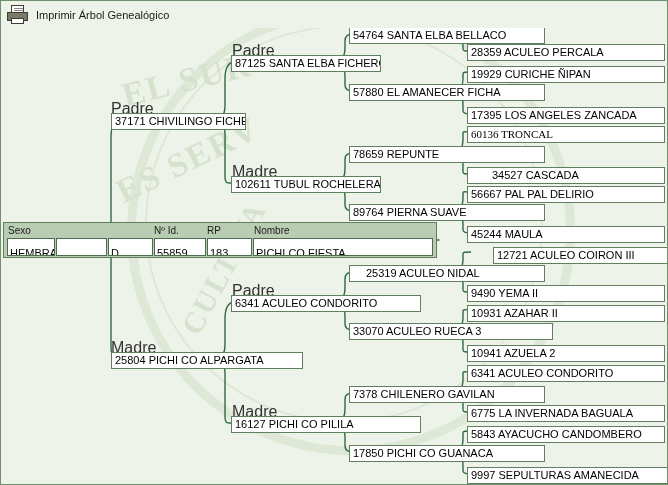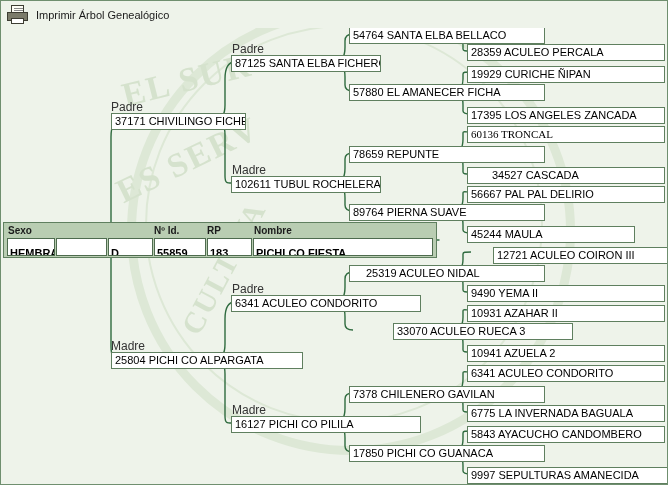--- a/index.html
+++ b/index.html
@@ -141,39 +141,38 @@
     font-size: 11px;
     color: #000;
     line-height: 13px;
     padding: 1px 3px;
     white-space: nowrap;
     overflow: hidden;
     z-index: 3;
   }
   .reltag {
     position: absolute;
-    font-size: 12px;
+    font-size: 16px;
     color: #333;
     z-index: 3;
     background: transparent;
     white-space: nowrap;
   }
 
   
   #focus-row {
     position: absolute;
     left: 2px;
     top: 221px;
     width: 434px;
     height: 36px;
     background: #b9cdb2;
     border: 1px solid #5f7f5f;
     box-sizing: border-box;
     z-index: 4;
-    font-weight: bold;
   }
   #focus-row .hdr {
     position: absolute;
     top: 2px;
     font-size: 10px;
     color: #1b1b1b;
     white-space: nowrap;
   }
   #focus-row .fld {
     position: absolute;
@@ -266,30 +265,30 @@
       <div class="node" style="left: 348px; top: 83px; width: 196px;">57880 EL AMANECER FICHA</div>
       <div class="node" style="left: 348px; top: 145px; width: 196px;">78659 REPUNTE</div>
       <div class="node" style="left: 348px; top: 203px; width: 196px;">89764 PIERNA SUAVE</div>
       <div class="node" style="left: 466px; top: 2px; width: 198px;">37039 LAS MERCEDES TACO</div>
       <div class="node" style="left: 466px; top: 43px; width: 198px;">28359 ACULEO PERCALA</div>
       <div class="node" style="left: 466px; top: 65px; width: 198px;">19929 CURICHE ÑIPAN</div>
       <div class="node" style="left: 466px; top: 106px; width: 198px;">17395 LOS ANGELES ZANCADA</div>
       <div class="node" style="left: 466px; top: 125px; width: 198px; font-family: Liberation Serif, serif;">60136 TRONCAL</div>
       <div class="node" style="left: 466px; top: 166px; width: 198px; padding-left: 24px;">34527 CASCADA</div>
       <div class="node" style="left: 466px; top: 185px; width: 198px;">56667 PAL PAL DELIRIO</div>
-      <div class="node" style="left: 466px; top: 225px; width: 168px;">45244 MAULA</div>
+      <div class="node" style="left: 466px; top: 225px; width: 198px;">45244 MAULA</div>
       <div class="node" style="left: 466px; top: 246px; width: 198px; margin-left: 26px;">12721 ACULEO COIRON III</div>
       <div class="reltag" style="left: 110px; top: 338px;">Madre</div>
       <div class="node" style="left: 110px; top: 351px; width: 192px;">25804 PICHI CO ALPARGATA</div>
       <div class="reltag" style="left: 231px; top: 281px;">Padre</div>
       <div class="node" style="left: 230px; top: 294px; width: 190px;">6341 ACULEO CONDORITO</div>
       <div class="reltag" style="left: 231px; top: 402px;">Madre</div>
       <div class="node" style="left: 230px; top: 415px; width: 190px;">16127 PICHI CO PILILA</div>
       <div class="node" style="left: 348px; top: 264px; width: 196px; padding-left: 16px;">25319 ACULEO NIDAL</div>
-      <div class="node" style="left: 348px; top: 322px; width: 180px; margin-left: 44px;">33070 ACULEO RUECA 3</div>
+      <div class="node" style="left: 348px; top: 322px; width: 204px;">33070 ACULEO RUECA 3</div>
       <div class="node" style="left: 348px; top: 385px; width: 196px;">7378 CHILENERO GAVILAN</div>
       <div class="node" style="left: 348px; top: 444px; width: 196px;">17850 PICHI CO GUANACA</div>
       <div class="node" style="left: 466px; top: 284px; width: 198px;">9490 YEMA II</div>
       <div class="node" style="left: 466px; top: 304px; width: 198px;">10931 AZAHAR II</div>
       <div class="node" style="left: 466px; top: 344px; width: 198px;">10941 AZUELA 2</div>
       <div class="node" style="left: 466px; top: 364px; width: 198px;">6341 ACULEO CONDORITO</div>
       <div class="node" style="left: 466px; top: 404px; width: 198px;">6775 LA INVERNADA BAGUALA</div>
       <div class="node" style="left: 466px; top: 425px; width: 198px;">5843 AYACUCHO CANDOMBERO</div>
       <div class="node" style="left: 466px; top: 466px; width: 236px;">9997 SEPULTURAS AMANECIDA</div>
     </div>

